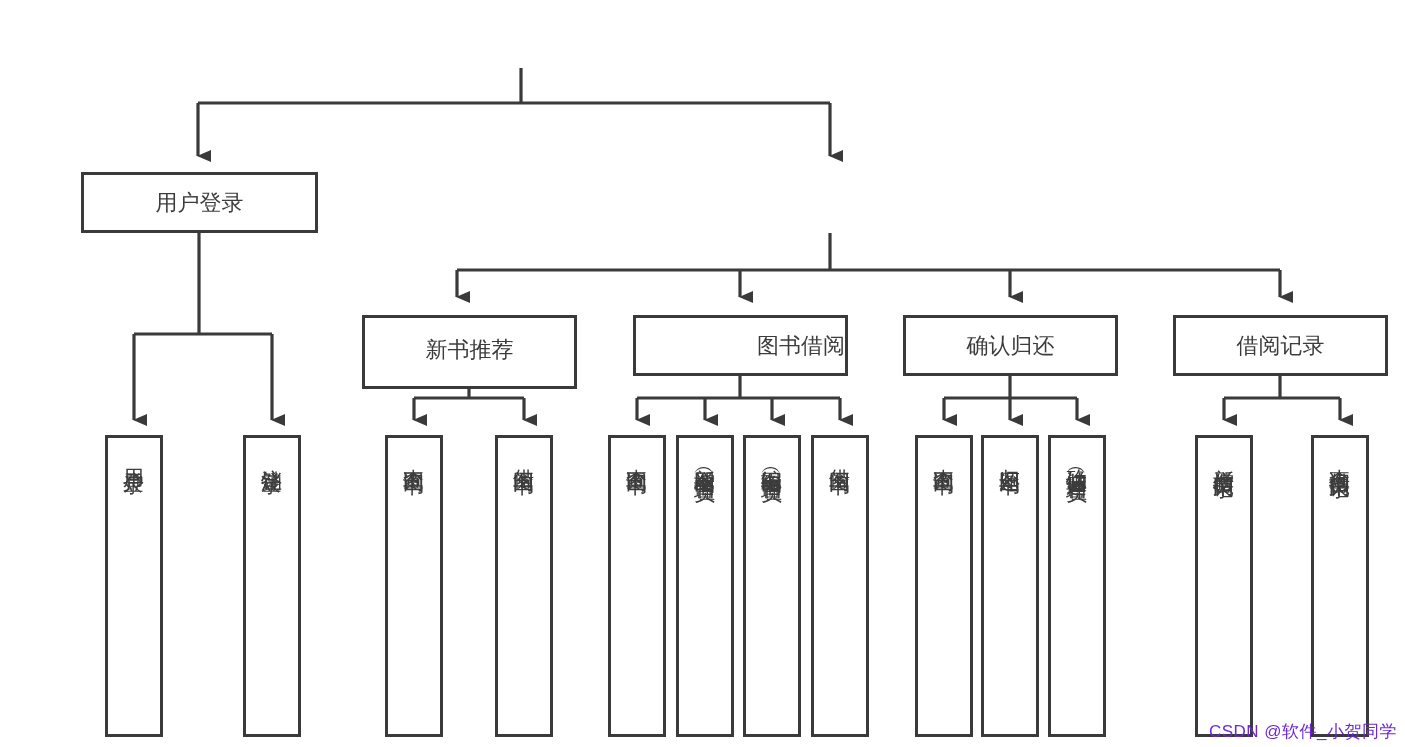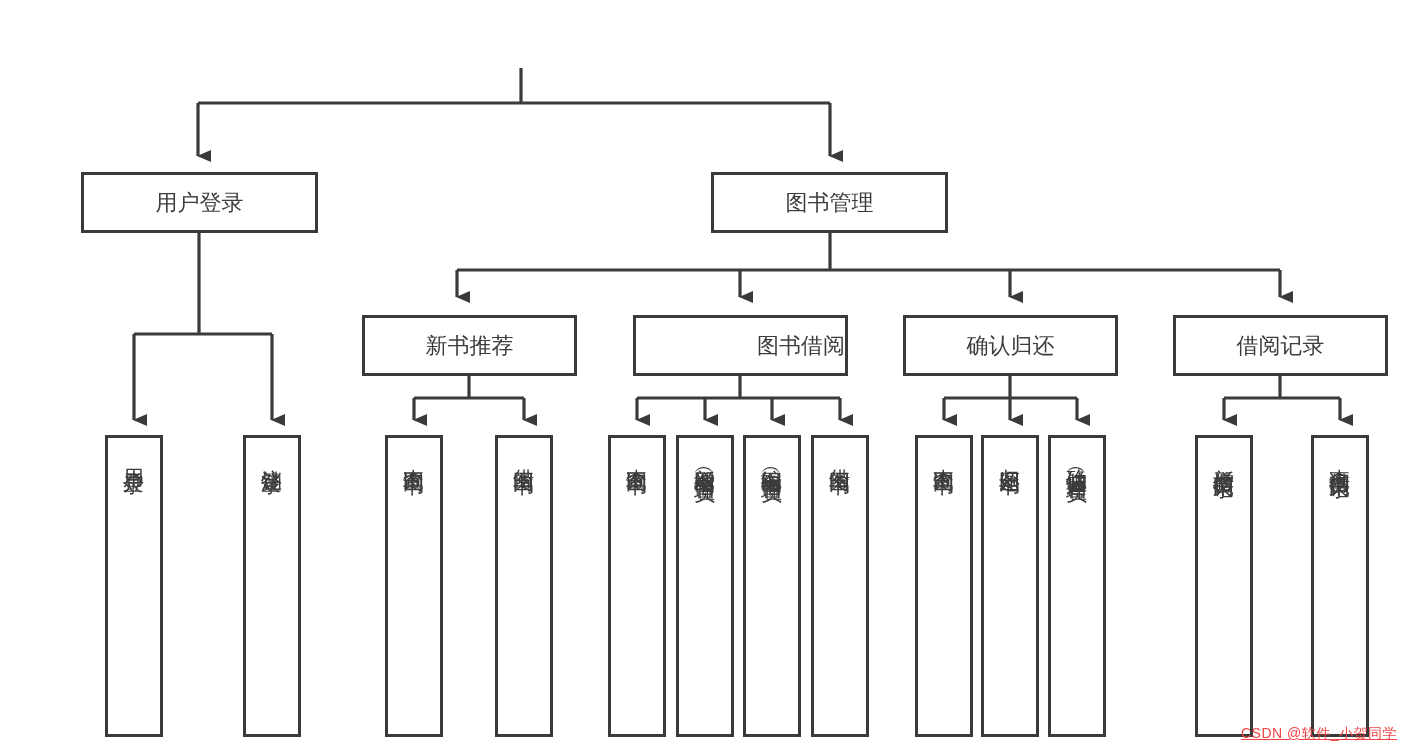--- a/index.html
+++ b/index.html
@@ -60,25 +60,24 @@
     writing-mode: vertical-rl;
     text-orientation: upright;
     font-size: 21px;
     letter-spacing: 2px;
     line-height: 1;
   }
   .watermark {
     position: absolute;
     right: 8px;
     bottom: 4px;
-    font-size: 14px;
-    color: #ef4444;
+    font-size: 17px;
+    color: #6d28d9;
     white-space: nowrap;
     letter-spacing: 0.5px;
-    text-decoration: underline;
   }
 </style>
 </head>
 <body>
 
 <div id="canvas">
 
   <svg class="wires" viewBox="0 0 1405 747" xmlns="http://www.w3.org/2000/svg">
     <defs>
       <marker id="arrow" viewBox="0 0 12 14" refX="6" refY="13" markerWidth="12" markerHeight="14" orient="auto-start-reverse" markerUnits="userSpaceOnUse">
@@ -127,25 +126,22 @@
       <path d="M1224,398 L1224,420" marker-end="url(#arrow)"></path>
       <path d="M1340,398 L1340,420" marker-end="url(#arrow)"></path>
     </g>
   </svg>
 
 
   <div class="node h" style="left:81px; top:172px; width:237px; height:61px;">
     <span class="node-label">用户登录</span>
   </div>
 
-  <div class="node h" style="left:711px; top:172px; width:237px; height:61px;">
-    <span class="node-label">图书管理</span>
-  </div>
-
-  <div class="node h" style="left:362px; top:315px; width:215px; height:61px;">
+
+  <div class="node h" style="left:362px; top:315px; width:215px; height:74px;font-family:Liberation Mono, monospace;">
     <span class="node-label">新书推荐</span>
   </div>
 
   <div class="node h" style="left:633px; top:315px; width:215px; height:61px;justify-content:flex-end;">
     <span class="node-label">图书借阅</span>
   </div>
 
   <div class="node h" style="left:903px; top:315px; width:215px; height:61px;">
     <span class="node-label">确认归还</span>
   </div>

